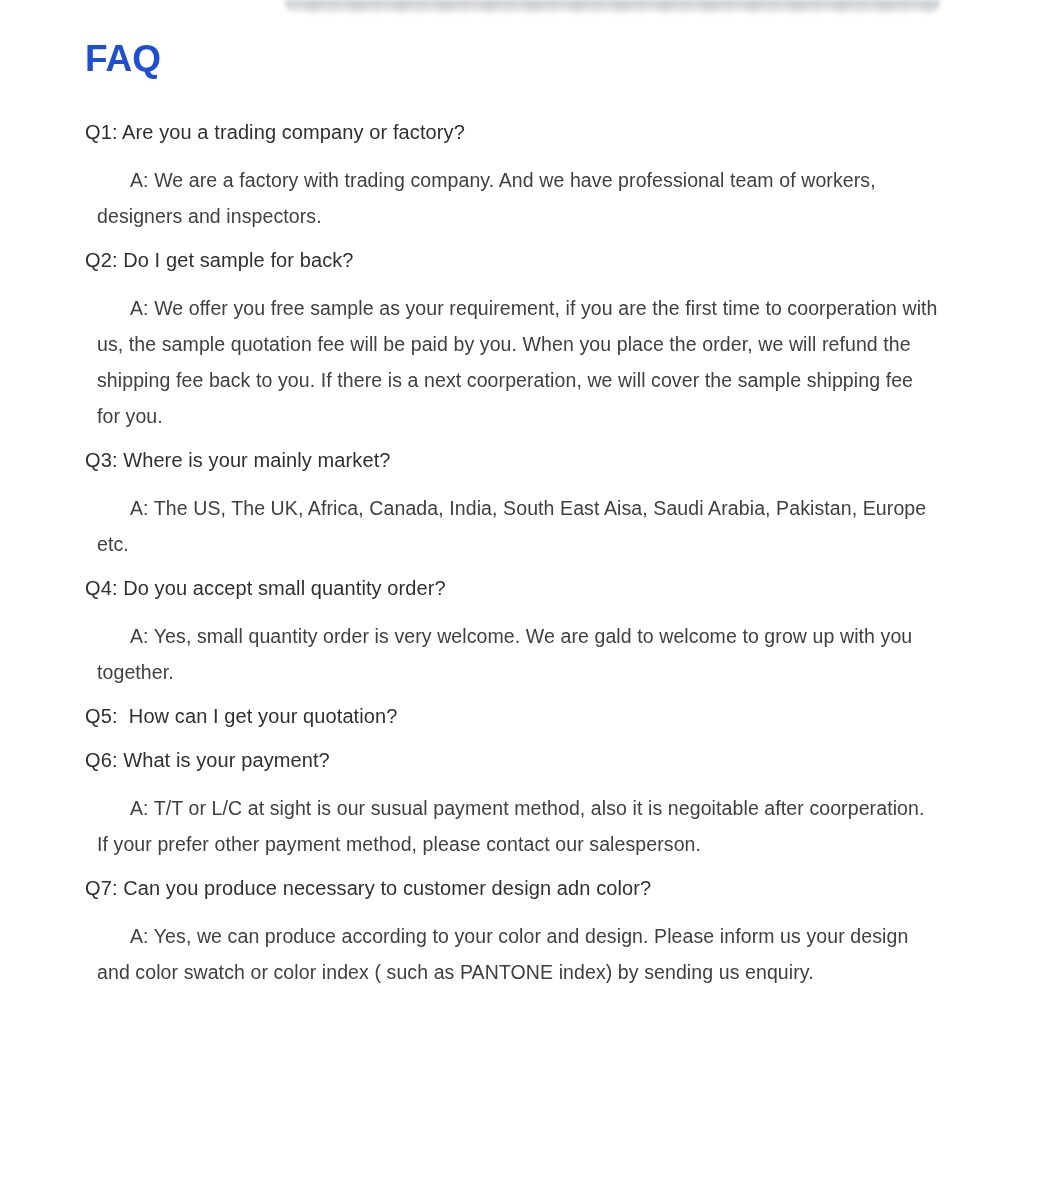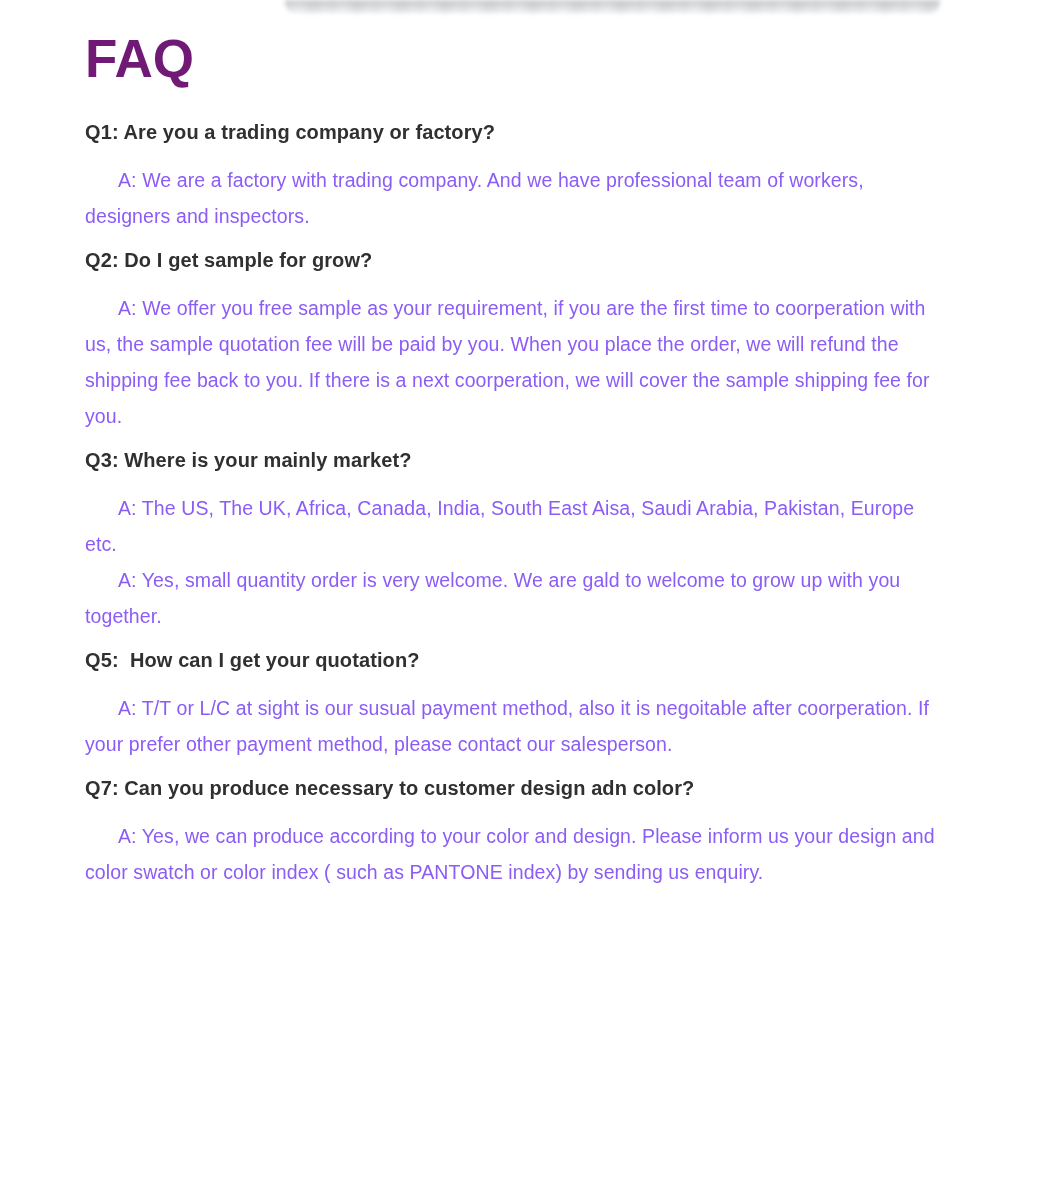--- a/index.html
+++ b/index.html
@@ -28,79 +28,81 @@
         rgba(150,156,160,0.26) 28px, rgba(150,156,160,0.12) 44px),
       linear-gradient(to bottom, rgba(168,174,178,0.55), rgba(255,255,255,0));
     filter: blur(2px);
   }
   .page {
     position: relative;
     padding: 0 0 0 85px;
     width: 866px;
   }
   h1.page-title {
-    font-size: 53px;
+    font-size: 37px;
     line-height: 57px;
     font-weight: 700;
-    color: #701a75;
+    color: #1d4ed8;
     letter-spacing: 0px;
     margin: 30px 0 31px 0;
   }
   section.qa h3 {
     font-size: 20px;
     line-height: 28px;
-    font-weight: 700;
+    font-weight: 400;
     color: #303030;
     margin: 12px 0 16px 0;
     white-space: pre-wrap;
     letter-spacing: 0.1px;
   }
   section.qa p {
     font-size: 19.5px;
     line-height: 36px;
     font-weight: 400;
-    color: #8b5cf6;
-    margin: 0;
+    color: #404040;
+    margin: 12px;
     text-indent: 33px;
     letter-spacing: 0.1px;
   }
 </style>
 </head>
 <body>
 
 <div class="top-remnant"></div>
 
 <div class="page">
   <h1 class="page-title">FAQ</h1>
 
   <main>
   <section class="qa">
     <h3 class="q">Q1: Are you a trading company or factory?</h3>
     <p class="a">A: We are a factory with trading company. And we have professional team of workers, designers and inspectors.</p>
   </section>
 
   <section class="qa">
-    <h3 class="q">Q2: Do I get sample for grow?</h3>
+    <h3 class="q">Q2: Do I get sample for back?</h3>
     <p class="a">A: We offer you free sample as your requirement, if you are the first time to coorperation with us, the sample quotation fee will be paid by you. When you place the order, we will refund the shipping fee back to you. If there is a next coorperation, we will cover the sample shipping fee for you.</p>
   </section>
 
   <section class="qa">
     <h3 class="q">Q3: Where is your mainly market?</h3>
     <p class="a">A: The US, The UK, Africa, Canada, India, South East Aisa, Saudi Arabia, Pakistan, Europe etc.</p>
   </section>
 
   <section class="qa">
+    <h3 class="q">Q4: Do you accept small quantity order?</h3>
     <p class="a">A: Yes, small quantity order is very welcome. We are gald to welcome to grow up with you together.</p>
   </section>
 
   <section class="qa">
     <h3 class="q">Q5:  How can I get your quotation?</h3>
   </section>
 
   <section class="qa">
+    <h3 class="q">Q6: What is your payment?</h3>
     <p class="a">A: T/T or L/C at sight is our susual payment method, also it is negoitable after coorperation. If your prefer other payment method, please contact our salesperson.</p>
   </section>
 
   <section class="qa">
     <h3 class="q">Q7: Can you produce necessary to customer design adn color?</h3>
     <p class="a">A: Yes, we can produce according to your color and design. Please inform us your design and color swatch or color index ( such as PANTONE index) by sending us enquiry.</p>
   </section>
 
   <section class="qa">
   </section>

